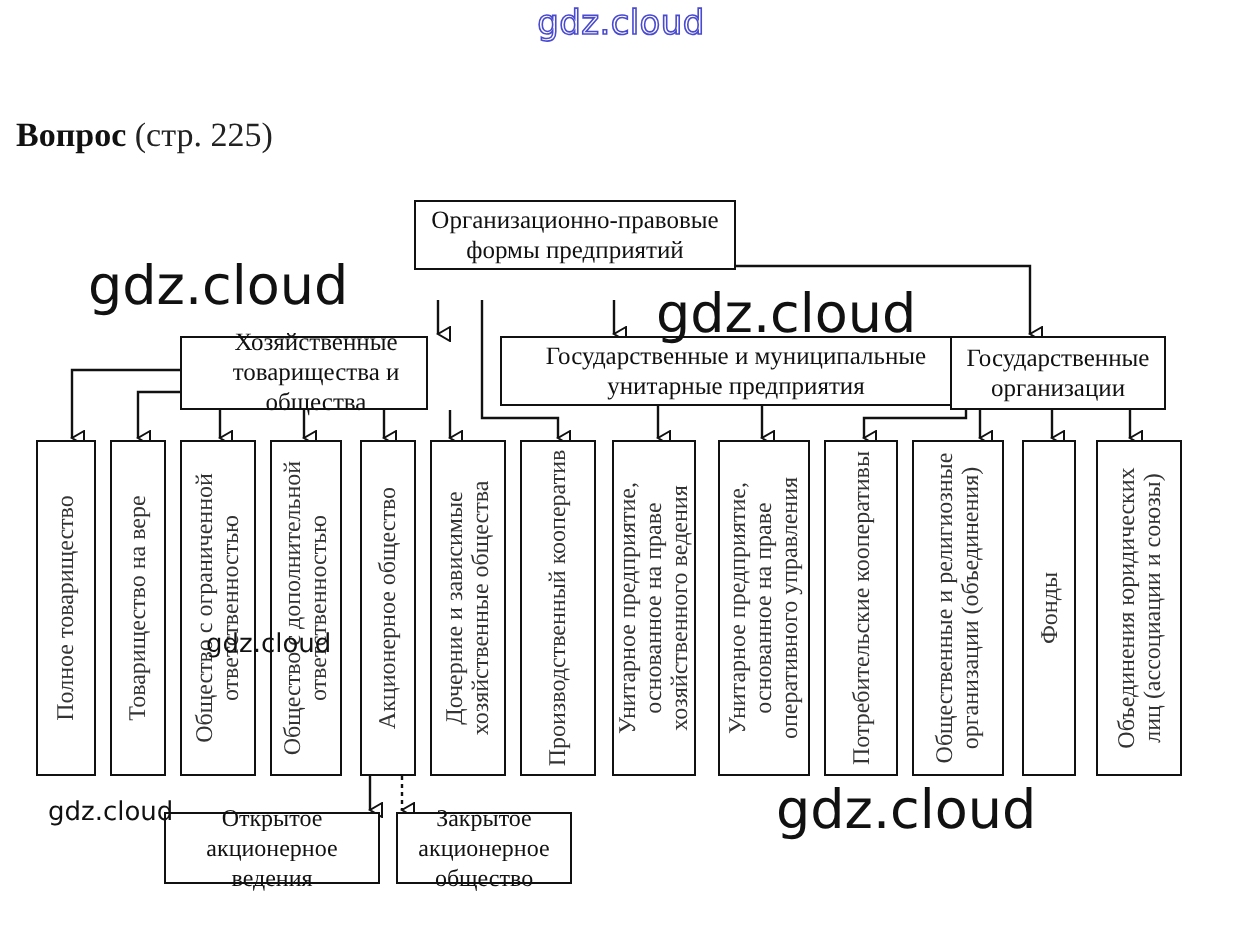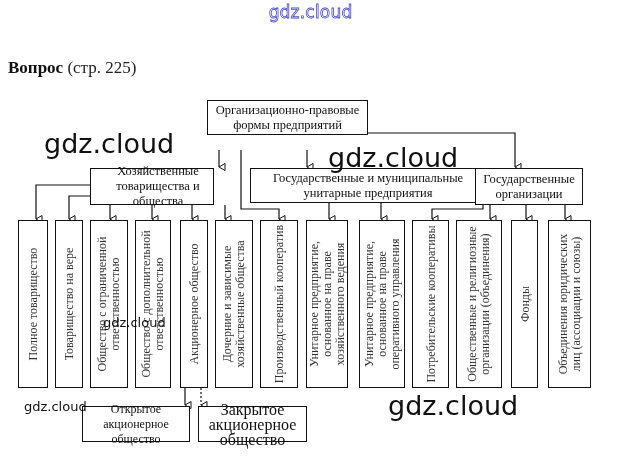--- a/index.html
+++ b/index.html
@@ -112,23 +112,23 @@
     <div class="vt">Общественные и религиозные организации (объединения)</div>
   </div>
 <div class="vbox" style="left:511px;top:220px;width:27px;height:168px;">
     <div class="vt">Фонды</div>
   </div>
 <div class="vbox" style="left:548px;top:220px;width:43px;height:168px;">
     <div class="vt">Объединения юридических лиц (ассоциации и союзы)</div>
   </div>
 
 <div class="box" style="left:82px;top:406px;width:108px;height:36px;font-size:12px;">
-  <span>Открытое акционерное общество</span>
+  <span>Открытое акционерное ведения</span>
 </div>
-<div class="box" style="left:198px;top:406px;width:109px;height:36px;font-size:16px;">
+<div class="box" style="left:198px;top:406px;width:88px;height:36px;font-size:12px;">
   <span>Закрытое акционерное общество</span>
 </div>
 
 <div class="wm big" style="left:44px;top:128px;">gdz.cloud</div>
 <div class="wm big" style="left:328px;top:142px;">gdz.cloud</div>
 <div class="wm small" style="left:103px;top:315px;">gdz.cloud</div>
 <div class="wm small" style="left:24px;top:399px;">gdz.cloud</div>
 <div class="wm big" style="left:388px;top:390px;">gdz.cloud</div>
 
 </body></html>

